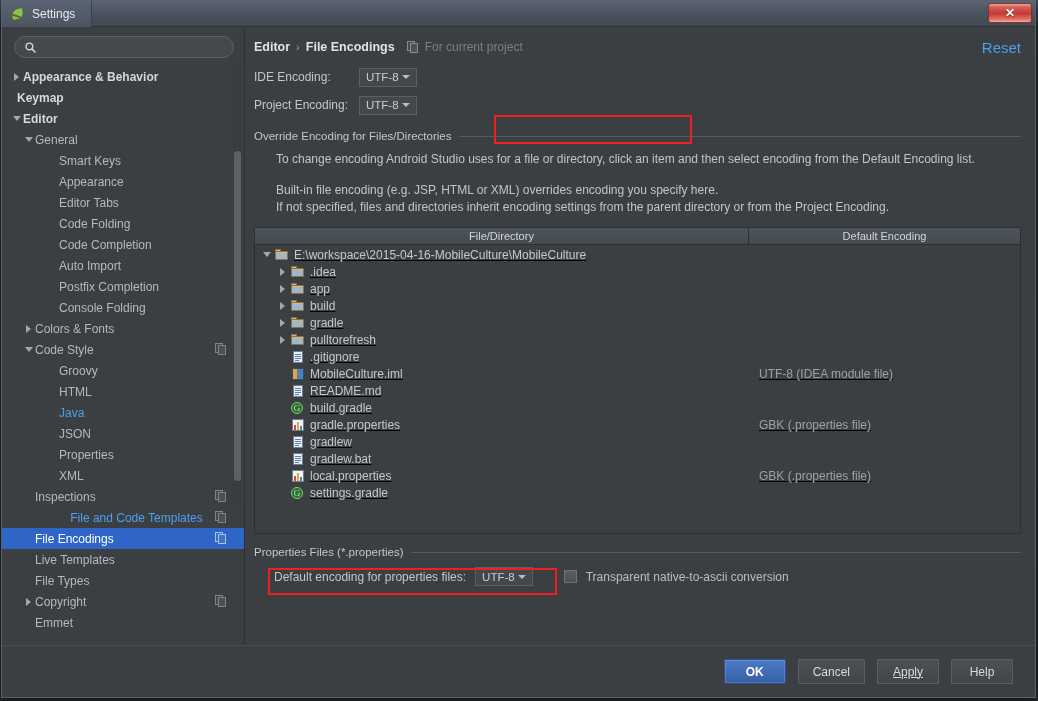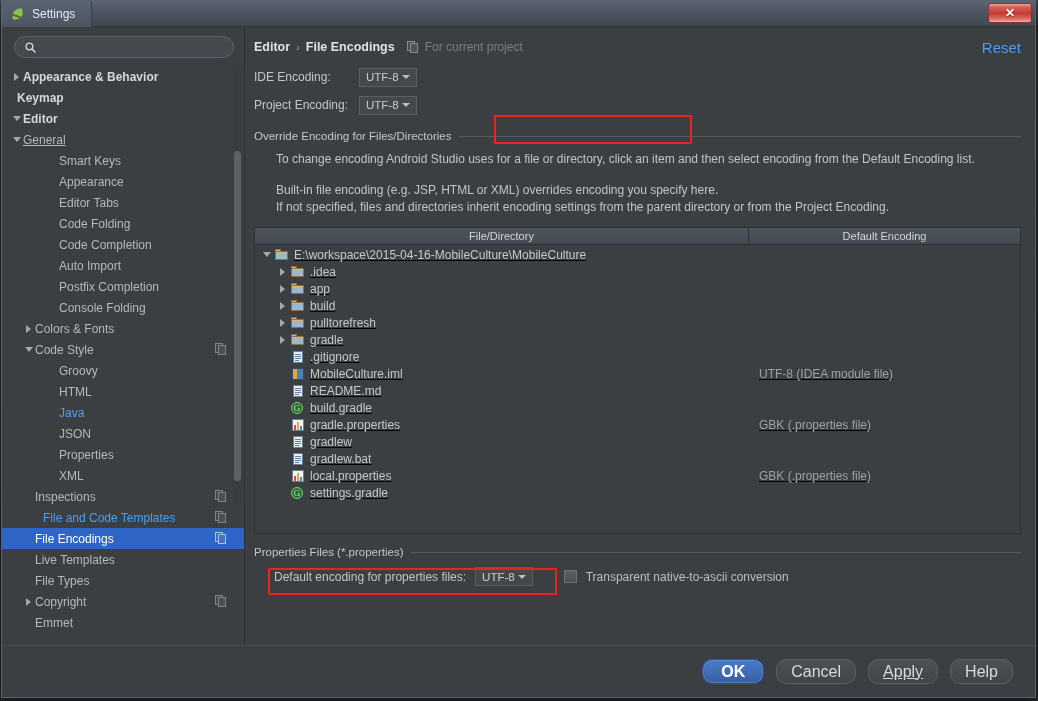--- a/index.html
+++ b/index.html
@@ -294,23 +294,23 @@
   
   #footer {
     height: 52px; flex: 0 0 52px;
     background: #3c3f41;
     border-top: 1px solid #4a4e52;
     display: flex; align-items: center; justify-content: flex-end;
     gap: 12px; padding-right: 22px;
   }
   .btn {
     min-width: 62px; height: 25px; padding: 0 14px;
-    border: 1px solid #5a5f66; border-radius: 10px;
+    border: 1px solid #5a5f66; border-radius: 1px;
     background: linear-gradient(180deg,#4c5156,#41454a);
-    color: #d6dade; font-size: 16px;
+    color: #d6dade; font-size: 12px;
     display: flex; align-items: center; justify-content: center;
     cursor: pointer; font-family: inherit;
   }
   .btn.primary {
     background: linear-gradient(180deg,#4a7bc8,#3760a3);
     border-color: #2e5punch;
     border: 1px solid #2e548f;
     color: #ffffff; font-weight: bold;
     box-shadow: inset 0 0 0 1px rgba(255,255,255,.12);
   }
@@ -364,21 +364,21 @@
           <div class="tnode bold" style="padding-left: 2px;">
             <span class="arrow "></span>
             <span class="lbl">Keymap</span>
           </div>
           <div class="tnode bold" style="padding-left: 8px;">
             <span class="arrow down">
               <i></i>
             </span>
             <span class="lbl">Editor</span>
           </div>
-          <div class="tnode" style="padding-left: 8px; text-decoration: underline;">
+          <div class="tnode" style="padding-left: 20px;">
             <span class="arrow down">
               <i></i>
             </span>
             <span class="lbl">General</span>
           </div>
           <div class="tnode" style="padding-left: 44px;">
             <span class="arrow "></span>
             <span class="lbl">Smart Keys</span>
           </div>
           <div class="tnode" style="padding-left: 44px;">
@@ -450,21 +450,21 @@
             <span class="lbl">XML</span>
           </div>
           <div class="tnode" style="padding-left: 20px;">
             <span class="arrow "></span>
             <span class="lbl">Inspections</span>
             <span class="scope-icon">
               <span class="pg back"></span>
               <span class="pg front"></span>
             </span>
           </div>
-          <div class="tnode blue" style="padding-left: 28px;">
+          <div class="tnode blue" style="padding-left: 28px; justify-content: center;">
             <span class="arrow "></span>
             <span class="lbl">File and Code Templates</span>
             <span class="scope-icon">
               <span class="pg back"></span>
               <span class="pg front"></span>
             </span>
           </div>
           <div class="tnode selected" style="padding-left: 20px;">
             <span class="arrow "></span>
             <span class="lbl">File Encodings</span>
@@ -608,35 +608,35 @@
             <div class="trow">
               <div class="name-cell" style="padding-left: 20px;">
                 <span class="tw-arrow right">
                   <i></i>
                 </span>
                 <span class="ficon folder">
                   <span class="ftab"></span>
                   <span class="fbody"></span>
                   <span class="finner"></span>
                 </span>
-                <span>pulltorefresh</span>
+                <span>gradle</span>
               </div>
               <div class="enc-cell"></div>
             </div>
             <div class="trow">
               <div class="name-cell" style="padding-left: 20px;">
                 <span class="tw-arrow right">
                   <i></i>
                 </span>
                 <span class="ficon folder">
                   <span class="ftab"></span>
                   <span class="fbody"></span>
                   <span class="finner"></span>
                 </span>
-                <span>gradle</span>
+                <span>pulltorefresh</span>
               </div>
               <div class="enc-cell"></div>
             </div>
             <div class="trow">
               <div class="name-cell" style="padding-left: 20px;">
                 <span class="tw-arrow "></span>
                 <span class="ficon doc">
                   <span class="dbody"></span>
                   <span class="dline" style="top:4px"></span>
                   <span class="dline" style="top:6px"></span>

